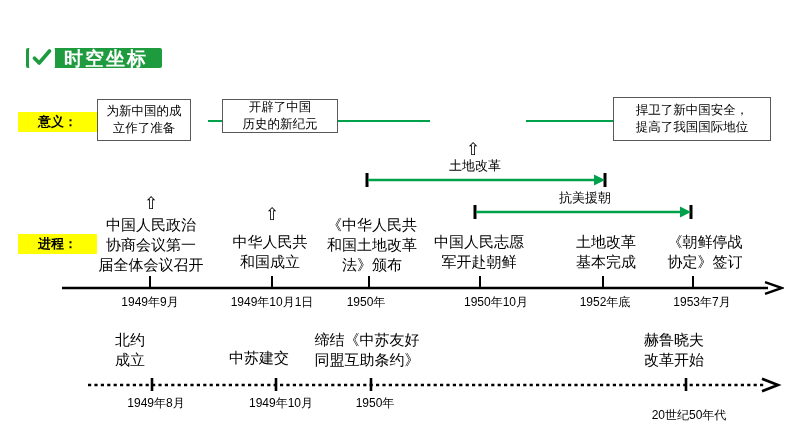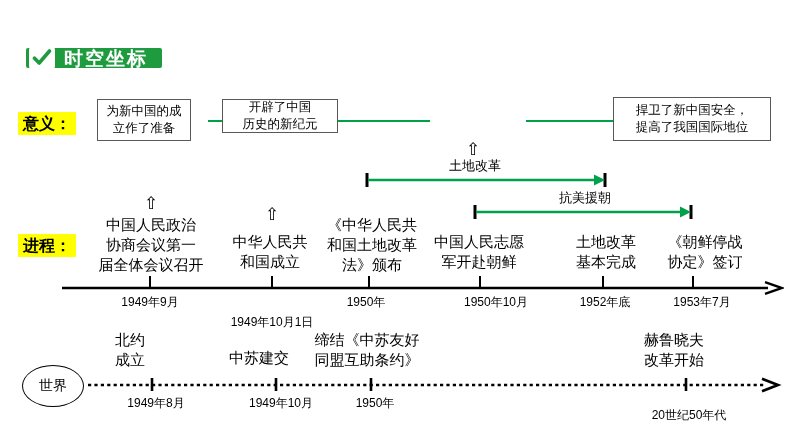--- a/index.html
+++ b/index.html
@@ -40,23 +40,23 @@
     font-size:19px;
     font-weight:bold;
     letter-spacing:2px;
     line-height:1;
     white-space:nowrap;
   }
 
   
   .row-label{
     background:#ffff00;
-    font-size:16px;
+    font-size:13px;
     font-weight:bold;
-    padding:2px 5px;
+    padding:2px 20px;
     white-space:nowrap;
     line-height:1.2;
   }
   #label-significance{left:18px;top:112px;}
   #label-process{left:18px;top:234px;text-align:center;}
 
   
   .sig-box{
     border:1px solid #595959;
     background:#ffffff;
@@ -196,29 +196,26 @@
       <line x1="418" y1="2" x2="418" y2="14" stroke="#000" stroke-width="2"></line>
       <line x1="541" y1="2" x2="541" y2="14" stroke="#000" stroke-width="2"></line>
       <line x1="631" y1="2" x2="631" y2="14" stroke="#000" stroke-width="2"></line>
 
       <line x1="0" y1="14" x2="706" y2="14" stroke="#000" stroke-width="2.4"></line>
       <path d="M703,8.2 L720,14 L703,19.8" fill="none" stroke="#000" stroke-width="2.4" stroke-linejoin="miter"></path>
     </svg>
   </div>
 
   <div class="abs date-caption" style="left:95px;top:295px;width:110px;">1949年9月</div>
-  <div class="abs date-caption" style="left:205px;top:295px;width:134px;margin-top:20px;">1949年10月1日</div>
+  <div class="abs date-caption" style="left:205px;top:295px;width:134px;">1949年10月1日</div>
   <div class="abs date-caption" style="left:330px;top:295px;width:72px;">1950年</div>
   <div class="abs date-caption" style="left:440px;top:295px;width:112px;">1950年10月</div>
   <div class="abs date-caption" style="left:562px;top:295px;width:86px;">1952年底</div>
   <div class="abs date-caption" style="left:655px;top:295px;width:94px;">1953年7月</div>
 
-  <div class="abs" id="world-bubble">
-    <span>世界</span>
-  </div>
 
   <div class="abs event-caption" style="left:95px;top:330px;width:70px;">北约
 成立</div>
   <div class="abs event-caption" style="left:221px;top:348px;width:76px;">中苏建交</div>
   <div class="abs event-caption" style="left:301px;top:330px;width:132px;">缔结《中苏友好
 同盟互助条约》</div>
   <div class="abs event-caption" style="left:632px;top:330px;width:84px;">赫鲁晓夫
 改革开始</div>
 
   <div class="abs" style="left:88px;top:375px;">

